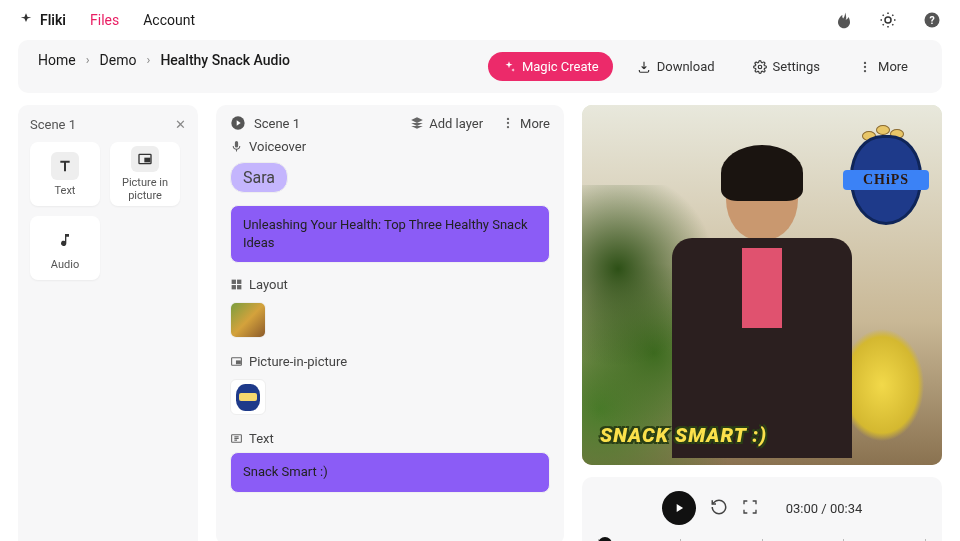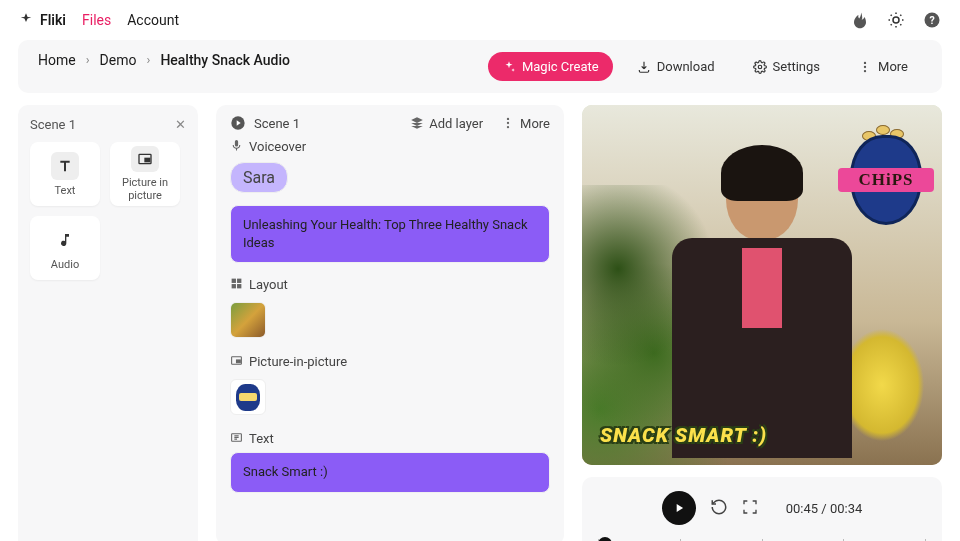--- a/index.html
+++ b/index.html
@@ -1,17 +1,17 @@
 <!DOCTYPE html>
 <html><head>
 <meta charset="utf-8">
 <style>
 *{box-sizing:border-box;margin:0;padding:0;font-family:-apple-system,BlinkMacSystemFont,"Segoe UI",Roboto,sans-serif}
 body{background:#fff;width:960px;height:541px;overflow:hidden;color:#1a1a1a;font-size:13px}
-.topnav{display:flex;align-items:center;padding:10px 18px;gap:16px}
+.topnav{display:flex;align-items:center;padding:10px 18px;gap:24px}
 .topnav .brand{display:flex;align-items:center;gap:6px;font-weight:600;font-size:14px}
 .topnav .navlink{cursor:pointer;font-size:14px}
 .topnav .navlink.active{color:#e91e63;font-weight:400}
 .topnav .spacer{flex:1}
 .topnav .icon-btn{width:20px;height:20px;display:flex;align-items:center;justify-content:center;cursor:pointer;color:#333}
 .subhead{margin:0 18px 12px;background:#f7f7f8;border-radius:10px;padding:12px 20px;display:flex;align-items:flex-start;gap:10px}
 .crumb{font-size:14px;cursor:pointer}
 .crumb.current{font-weight:500}
 .chev{color:#888}
 .subhead .spacer{flex:1}
@@ -25,36 +25,36 @@
 .tile-row{display:flex;gap:10px;flex-wrap:wrap}
 .tile{width:70px;height:64px;background:#fff;border-radius:8px;display:flex;flex-direction:column;align-items:center;justify-content:center;cursor:pointer;font-size:11px;color:#555;text-align:center;padding:4px;box-shadow:0 1px 2px rgba(0,0,0,0.05)}
 .tile .ticon{width:28px;height:28px;background:#eee;border-radius:6px;display:flex;align-items:center;justify-content:center;margin-bottom:4px;color:#444}
 .tile.plain .ticon{background:transparent}
 .panel-mid{flex:1;background:#f7f7f8;border-radius:10px;padding:10px 14px;max-height:440px;overflow:auto}
 .panel-mid .row-hdr{display:flex;align-items:center;gap:8px;font-size:13px;color:#444;margin:0 0 8px}
 .panel-mid .row-hdr .spacer{flex:1}
 .panel-mid .row-hdr .lbl{display:inline-flex;align-items:center;gap:5px;cursor:pointer}
 .chip{display:inline-block;background:#c4b5fd;border-radius:14px;padding:5px 12px;font-size:16px;color:#444;margin:2px 0 8px;border:1px solid #eee;cursor:pointer}
 .textbox{background:#8b5cf6;border-radius:8px;padding:10px 12px;font-size:13px;color:#222;margin:4px 0 14px;line-height:1.4;min-height:40px;border:1px solid #f0f0f0}
-.section-lbl{display:flex;gap:6px;font-size:13px;color:#444;margin:6px 0}
+.section-lbl{display:flex;align-items:center;gap:6px;font-size:13px;color:#444;margin:6px 0}
 .thumb{width:36px;height:36px;border-radius:6px;background:#fff;display:inline-flex;align-items:center;justify-content:center;overflow:hidden;margin:4px 0 10px;border:1px solid #eee;cursor:pointer}
 .avatar-row{display:flex;gap:10px;align-items:flex-start;margin-bottom:10px}
 .avatar-hint{font-size:11px;color:#999;line-height:1.4}
 .panel-right{width:360px;display:flex;flex-direction:column;gap:12px}
 .preview{width:360px;height:360px;border-radius:10px;background:linear-gradient(180deg,#d8e0c9 0%,#b8a886 100%);position:relative;overflow:hidden}
 .kitchen{position:absolute;inset:0;background:linear-gradient(180deg,#e8e8dc 0%,#c9b896 60%,#8a7250 100%)}
 .greens{position:absolute;left:0;top:80px;bottom:0;width:180px;background:radial-gradient(circle at 20% 30%,#2d5016 0%,transparent 40%),radial-gradient(circle at 40% 60%,#3d6b1f 0%,transparent 45%),radial-gradient(circle at 10% 80%,#4a7c2a 0%,transparent 50%)}
 .banana{position:absolute;right:0;bottom:0;width:120px;height:160px;background:radial-gradient(ellipse 60px 80px at 50% 50%,#f2d94a 0%,#d4b830 60%,transparent 70%)}
 .person{position:absolute;left:50%;top:45px;transform:translateX(-50%);width:200px;height:315px}
 .person .head{width:72px;height:90px;background:#c9986f;border-radius:40% 40% 45% 45%;margin:0 auto;position:relative}
 .person .hair{position:absolute;top:-5px;left:-5px;right:-5px;height:56px;background:#1a1410;border-radius:50% 50% 20% 20%}
 .person .body{width:180px;height:220px;background:#2b1f1f;border-radius:20px 20px 0 0;margin:0 auto;position:relative;top:-2px}
 .person .body::before{content:"";position:absolute;top:10px;left:50%;transform:translateX(-50%);width:40px;height:80px;background:#e0526f}
 .chips-badge{position:absolute;top:30px;right:20px;width:72px;height:90px;background:#1e3a8a;border-radius:45% 45% 50% 50%;display:flex;align-items:center;justify-content:center;border:3px solid #0f2559}
-.chips-badge .lbl{background:#ec4899;padding:2px 20px;border-radius:4px;font-size:17px;font-weight:900;color:#2b1810;font-family:Georgia,serif;letter-spacing:1px}
+.chips-badge .lbl{background:#3b82f6;padding:2px 20px;border-radius:4px;font-size:14px;font-weight:900;color:#2b1810;font-family:Georgia,serif;letter-spacing:1px}
 .chips-top{position:absolute;top:22px;right:30px;width:50px;height:20px}
 .chips-top .c{position:absolute;width:14px;height:10px;background:#e8c668;border-radius:50%;border:1px solid #8a6a30}
 .caption{position:absolute;bottom:18px;left:18px;font-size:20px;font-weight:900;font-style:italic;color:#fbe14b;text-shadow:-2px -2px 0 #2a4015,2px -2px 0 #2a4015,-2px 2px 0 #2a4015,2px 2px 0 #2a4015;letter-spacing:1px;text-transform:uppercase}
 .controls{background:#f7f7f8;border-radius:10px;padding:14px 16px}
 .controls .cbar{display:flex;align-items:center;gap:14px;margin-bottom:10px}
 .play-btn{width:34px;height:34px;border-radius:50%;background:#111;display:flex;align-items:center;justify-content:center;cursor:pointer}
 .mini-btn{cursor:pointer;color:#444}
 .time{margin-left:14px;font-size:13px;color:#333}
 .trackwrap{position:relative;height:18px}
 .ticks{position:absolute;top:4px;left:0;right:0;display:flex;justify-content:space-between}
@@ -272,21 +272,21 @@
               <path d="M3 12a9 9 0 109-9 9 9 0 00-6.4 2.6L3 8"></path>
               <path d="M3 3v5h5"></path>
             </svg>
         </div>
         <div class="mini-btn">
           <svg width="16" height="16" viewBox="0 0 24 24" fill="none" stroke="#444" stroke-width="2">
               <path d="M3 8V3h5M21 8V3h-5M3 16v5h5M21 16v5h-5"></path>
             </svg>
         </div>
         <div class="time">
-          <span>00:45</span> / <span>00:34</span>
+          <span>03:00</span> / <span>00:34</span>
         </div>
         <div style="flex:1"></div>
       </div>
       <div class="trackwrap">
 
         <div class="ticks">
             <span></span>
             <span></span>
             <span></span>
             <span></span>

